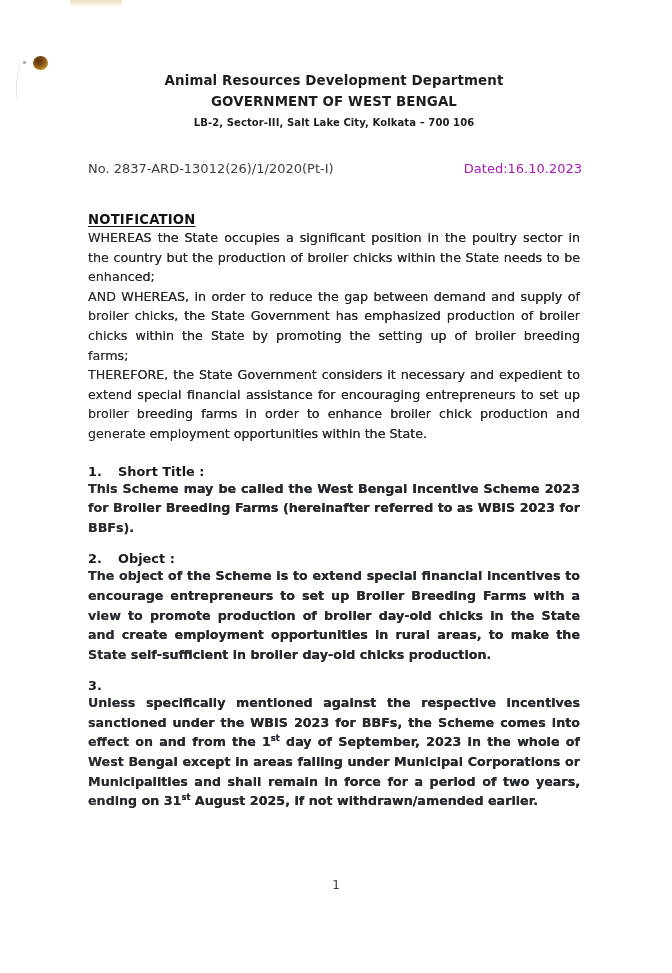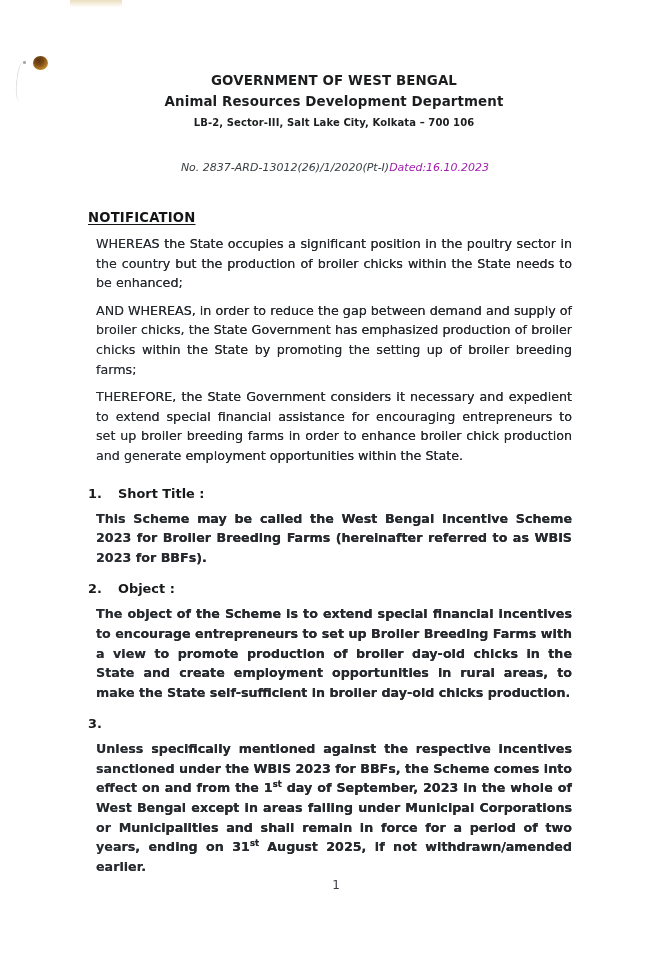--- a/index.html
+++ b/index.html
@@ -78,26 +78,25 @@
     font-weight: bold;
     color: #1b1d1f;
     letter-spacing: 0.1px;
   }
   .hdr-1 { font-size: 13.4px; line-height: 21px; }
   .hdr-2 { font-size: 13.4px; line-height: 21px; }
   .hdr-3 { font-size: 10px; line-height: 21px; }
 
   .refline {
     display: flex;
-    justify-content: center;
+    justify-content: space-between;
     align-items: baseline;
     margin-top: 28px;
-    font-size: 11px;
+    font-size: 13px;
     color: #2a2d30;
-    font-style: italic;
   }
   .ref-no { color: #3b4044; }
   .ref-date { color: #a21caf; margin-right: -2px; }
 
   .notif-wrap {
     text-align: left;
     margin-top: 33px;
   }
   .notif {
     display: inline-block;
@@ -107,21 +106,21 @@
     text-decoration: underline;
     text-underline-offset: 2px;
     letter-spacing: 0.2px;
   }
 
   p.para {
     text-align: justify;
     font-size: 12.7px;
     line-height: 19.6px;
     color: #26292d;
-    margin: 8px;
+    margin: 0;
   }
   .p-gap-lg { margin-top: 28px; }
   .p-gap-md { margin-top: 22px; }
   .p-gap-sm { margin-top: 9px; font-weight: bold; }
 
   
   .fade-left {
     background: linear-gradient(to right, #9ba2a8 0px, #6e7479 26px, #3a3e42 56px, #26292d 92px);
     -webkit-background-clip: text;
     background-clip: text;
@@ -162,22 +161,22 @@
 <div class="page">
 
   <div class="top-smudge"></div>
   <div class="ink-blob"></div>
   <div class="pen-mark"></div>
   <div class="pen-dot"></div>
 
   <div class="content">
 
     <div class="header-block">
+      <div class="hdr-line hdr-2">Animal Resources Development Department</div>
       <div class="hdr-line hdr-1">GOVERNMENT OF WEST BENGAL</div>
-      <div class="hdr-line hdr-2">Animal Resources Development Department</div>
       <div class="hdr-line hdr-3">LB-2, Sector-III, Salt Lake City, Kolkata – 700 106</div>
     </div>
 
     <div class="refline">
       <div class="ref-no">No. 2837-ARD-13012(26)/1/2020(Pt-I)</div>
       <div class="ref-date">Dated:16.10.2023</div>
     </div>
 
     <div class="notif-wrap">
       <span class="notif">NOTIFICATION</span>

